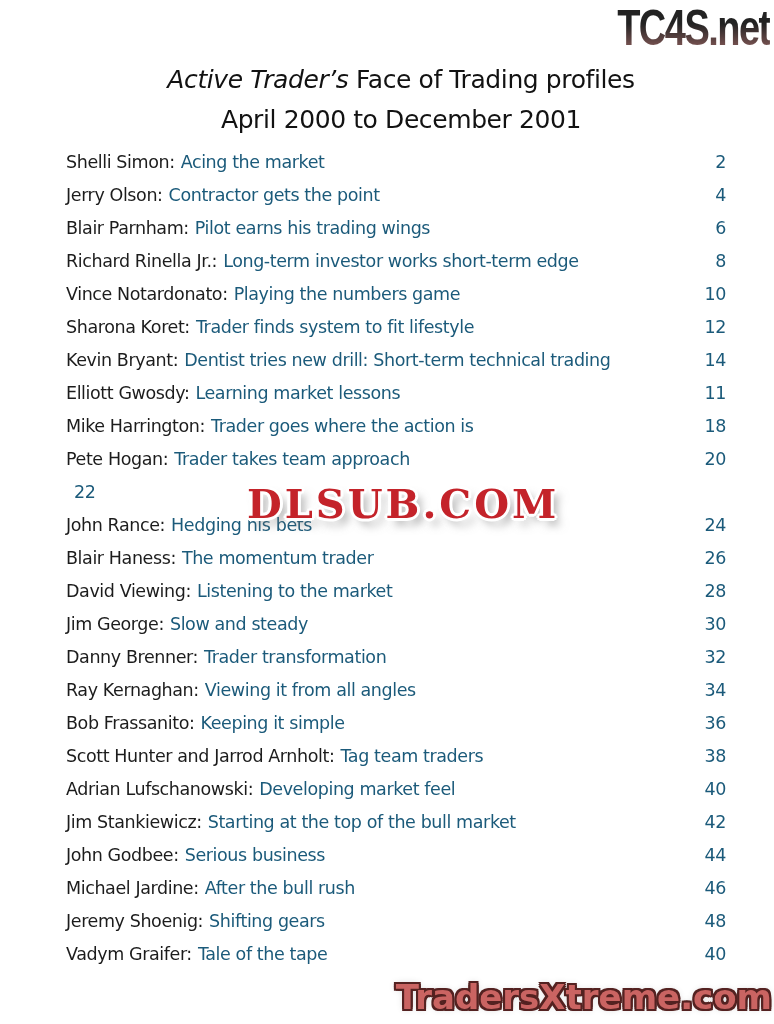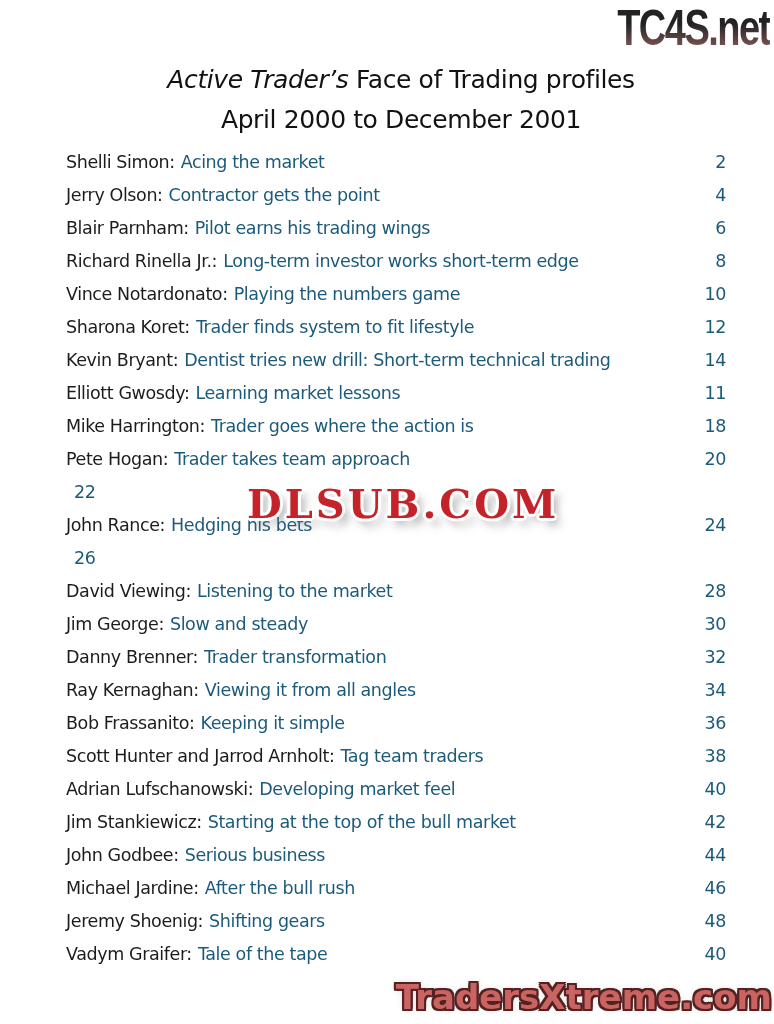--- a/index.html
+++ b/index.html
@@ -121,20 +121,21 @@
     <span class="pg">20</span>
   </div>
       <div class="row">
     <span class="pg">22</span>
   </div>
       <div class="row">
     <span class="line"><span class="nm">John Rance:</span><span class="tt">Hedging his bets</span></span>
     <span class="pg">24</span>
   </div>
       <div class="row">
+    <span class="line"><span class="nm">Blair Haness:</span><span class="tt">The momentum trader</span></span>
     <span class="pg">26</span>
   </div>
       <div class="row">
     <span class="line"><span class="nm">David Viewing:</span><span class="tt">Listening to the market</span></span>
     <span class="pg">28</span>
   </div>
       <div class="row">
     <span class="line"><span class="nm">Jim George:</span><span class="tt">Slow and steady</span></span>
     <span class="pg">30</span>
   </div>

